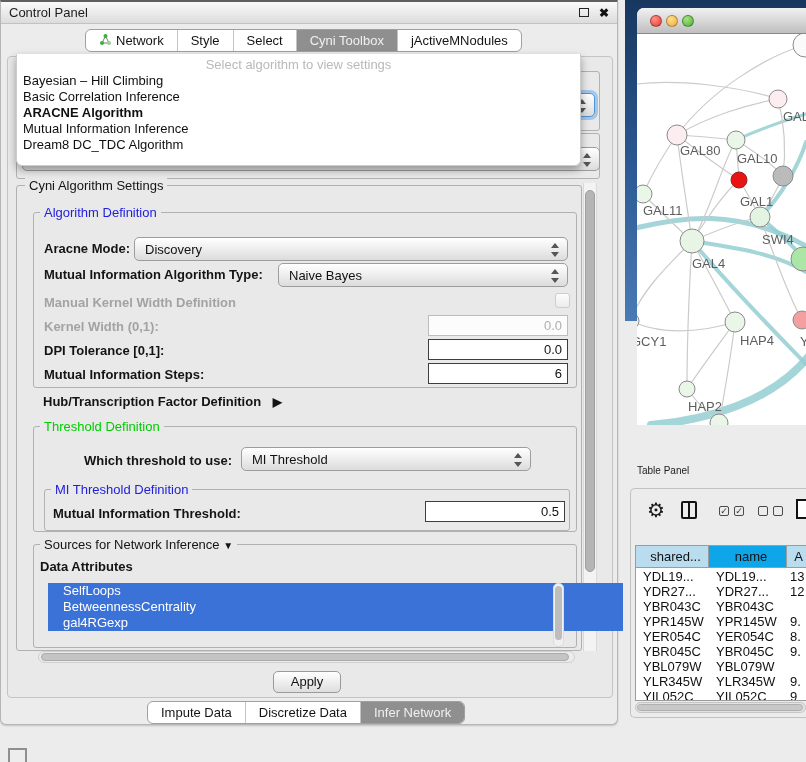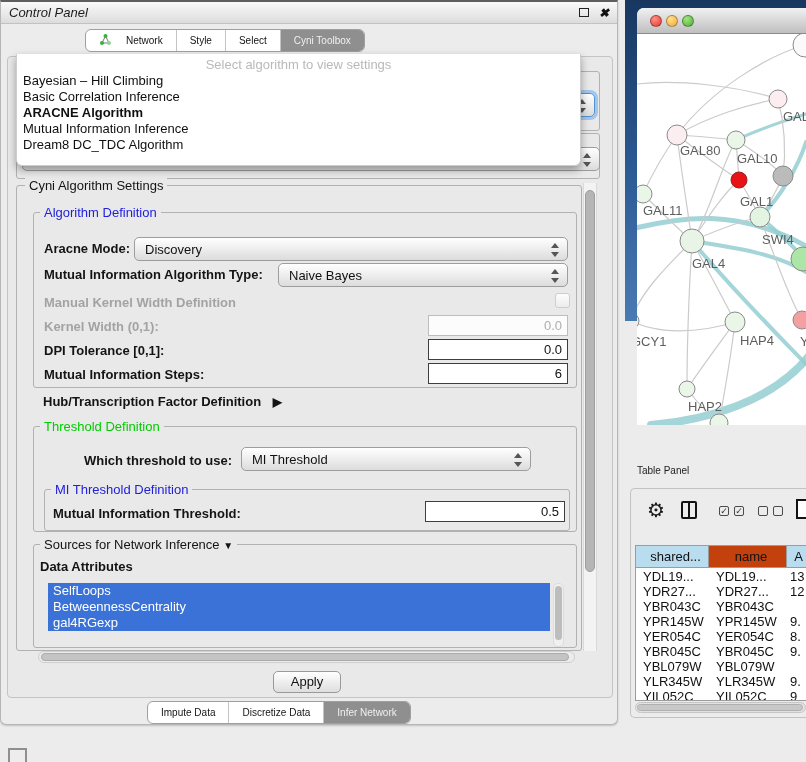--- a/index.html
+++ b/index.html
@@ -5,30 +5,30 @@
   * { margin:0; padding:0; box-sizing:border-box; }
   html,body { width:806px; height:762px; overflow:hidden; background:#ececec;
     font-family:"Liberation Sans", sans-serif; font-size:13px; color:#111; }
 
   
   #cp { position:absolute; left:0; top:8; width:618px; height:725px;
     background:#ececec; border:1px solid #b6b6b6; border-top:2px solid #5f5f5f;
     border-radius:0 0 6px 6px; box-shadow:0 1px 2px rgba(0,0,0,.18); }
   .cp-title { position:absolute; left:0; top:0; width:100%; height:22px;
     background:linear-gradient(#fafafa,#dcdcdc); border-bottom:1px solid #c2c2c2;
-    display:flex; align-items:center; padding:0 8px;font-style:italic; }
+    display:flex; align-items:center; padding:0 8px; }
   .cp-title .t { flex:1; font-size:13px; color:#1c1c1c; }
   .float-ic { width:10px; height:9px; border:1.5px solid #222; margin-right:10px; display:inline-block; }
   .close-ic { font-size:12px; font-weight:bold; color:#111; line-height:10px; }
 
   
   .segbar { position:absolute; display:flex; height:23px; background:#fff;
     border:1px solid #a0a0a0; border-radius:6px; overflow:hidden; }
-  .segbar .seg { display:flex; align-items:center; gap:14px; padding:0 13px;
-    border-left:1px solid #c4c4c4; font-size:10px; color:#141414; white-space:nowrap; }
+  .segbar .seg { display:flex; align-items:center; gap:4px; padding:0 13px;
+    border-left:1px solid #c4c4c4; font-size:13px; color:#141414; white-space:nowrap; }
   .segbar .seg:first-child { border-left:none; }
   .segbar .seg.sel { background:#8f8f8f; color:#f0f0f0; }
   #top-tabs { left:84px; top:27px; }
   #bottom-tabs { left:146px; top:699px; }
 
   
   #cp-content { position:absolute; left:6px; top:54px; width:606px; height:642px;
     background:#e9e9e9; border:1px solid #c4c4c4; border-radius:4px; }
 
   .grp { position:absolute; border:1px solid #b1b1b1; border-radius:3px; }
@@ -60,21 +60,21 @@
 
   .vscroll { position:absolute; background:#f3f3f3; border-left:1px solid #dadada;
     border-right:1px solid #dadada; }
   .vthumb { position:absolute; left:1px; width:10px; background:#b5b5b5;
     border:1px solid #9e9e9e; border-radius:5px; }
   .hscroll { position:absolute; background:#ececec; border:1px solid #cfcfcf; border-radius:7px; }
   .hthumb { position:absolute; top:1px; height:8px; background:#c4c4c4;
     border:1px solid #ababab; border-radius:5px; }
 
   #sources-list { position:absolute; }
-  .src-item { width:502px; height:16px; line-height:16px; padding-left:5px;
+  .src-item { width:575px; height:16px; line-height:16px; padding-left:15px;
     background:#3a72d8; color:#fff; font-size:13px; white-space:nowrap; overflow:hidden; }
   .list-scroll { position:absolute; width:11px; background:#f0f0f0; border:1px solid #dcdcdc; border-radius:5px; }
   .list-thumb { position:absolute; left:1px; width:7px; background:#bdbdbd; border-radius:4px; }
 
   #apply-btn { position:absolute; left:265px; top:614px; width:68px; height:22px;
     border:1px solid #9a9a9a; border-radius:5px; background:linear-gradient(#ffffff,#dedede);
     font-size:13px; text-align:center; line-height:20px; color:#111; }
 
   
   #algo-overlay { position:absolute; left:15px; top:52px; width:565px; height:112px;
@@ -119,21 +119,21 @@
   .cbpair i { width:10px; height:10px; border:1.5px solid #4a4a4a; border-radius:2px;
     font-size:9px; line-height:9px; font-style:normal; text-align:center; color:#333; }
   #cb-checked { left:88px; }
   #cb-unchecked { left:127px; }
   .docic { position:absolute; left:165px; top:10px; width:14px; height:20px;
     border:2px solid #121212; background:#fff; }
   #tb-area { position:absolute; left:4px; top:56px; width:188px; height:156px;
     border:1px solid #9c9c9c; background:#fff; overflow:hidden; }
   #tb-head { position:absolute; left:0; top:0; width:100%; height:22px; display:flex;
     border-bottom:1px solid #9c9c9c; }
-  .hcell { height:100%; border-right:1px solid #9c9c9c; background:#c2410c;
+  .hcell { height:100%; border-right:1px solid #9c9c9c; background:#0ea5e9;
     font-size:13px; text-align:center; line-height:21px; overflow:hidden; white-space:nowrap; }
   .hcell.hl { background:#b9dcee; }
   #tb-rows { position:absolute; left:0; top:23px; width:100%; }
   .trow { display:flex; height:15px; line-height:15px; font-size:13px; }
   .trow span { overflow:hidden; white-space:nowrap; }
   .c0 { width:73px; padding-left:7px; }
   .c1 { width:78px; padding-left:7px; }
   .c2 { width:21px; padding-left:3px; }
   .tb-hscroll { position:absolute; left:4px; top:213px; width:171px; height:11px;
     background:#e2e2e2; border:1px solid #c6c6c6; border-radius:6px; }
@@ -167,20 +167,23 @@
         <span>Network</span>
       </div>
       <div class="seg">
         <span>Style</span>
       </div>
       <div class="seg">
         <span>Select</span>
       </div>
       <div class="seg sel">
         <span>Cyni Toolbox</span>
+      </div>
+      <div class="seg">
+        <span>jActiveMNodules</span>
       </div>
     </div>
 
   <div id="cp-content">
 
     <div class="grp" style="left:8px;top:14px;width:584px;height:60px"></div>
     <div class="combo focus" style="left:494px;top:36px;width:93px">
         <span class="arrows"></span>
       </div>
     <div class="grp" style="left:8px;top:76px;width:584px;height:46px"></div>

